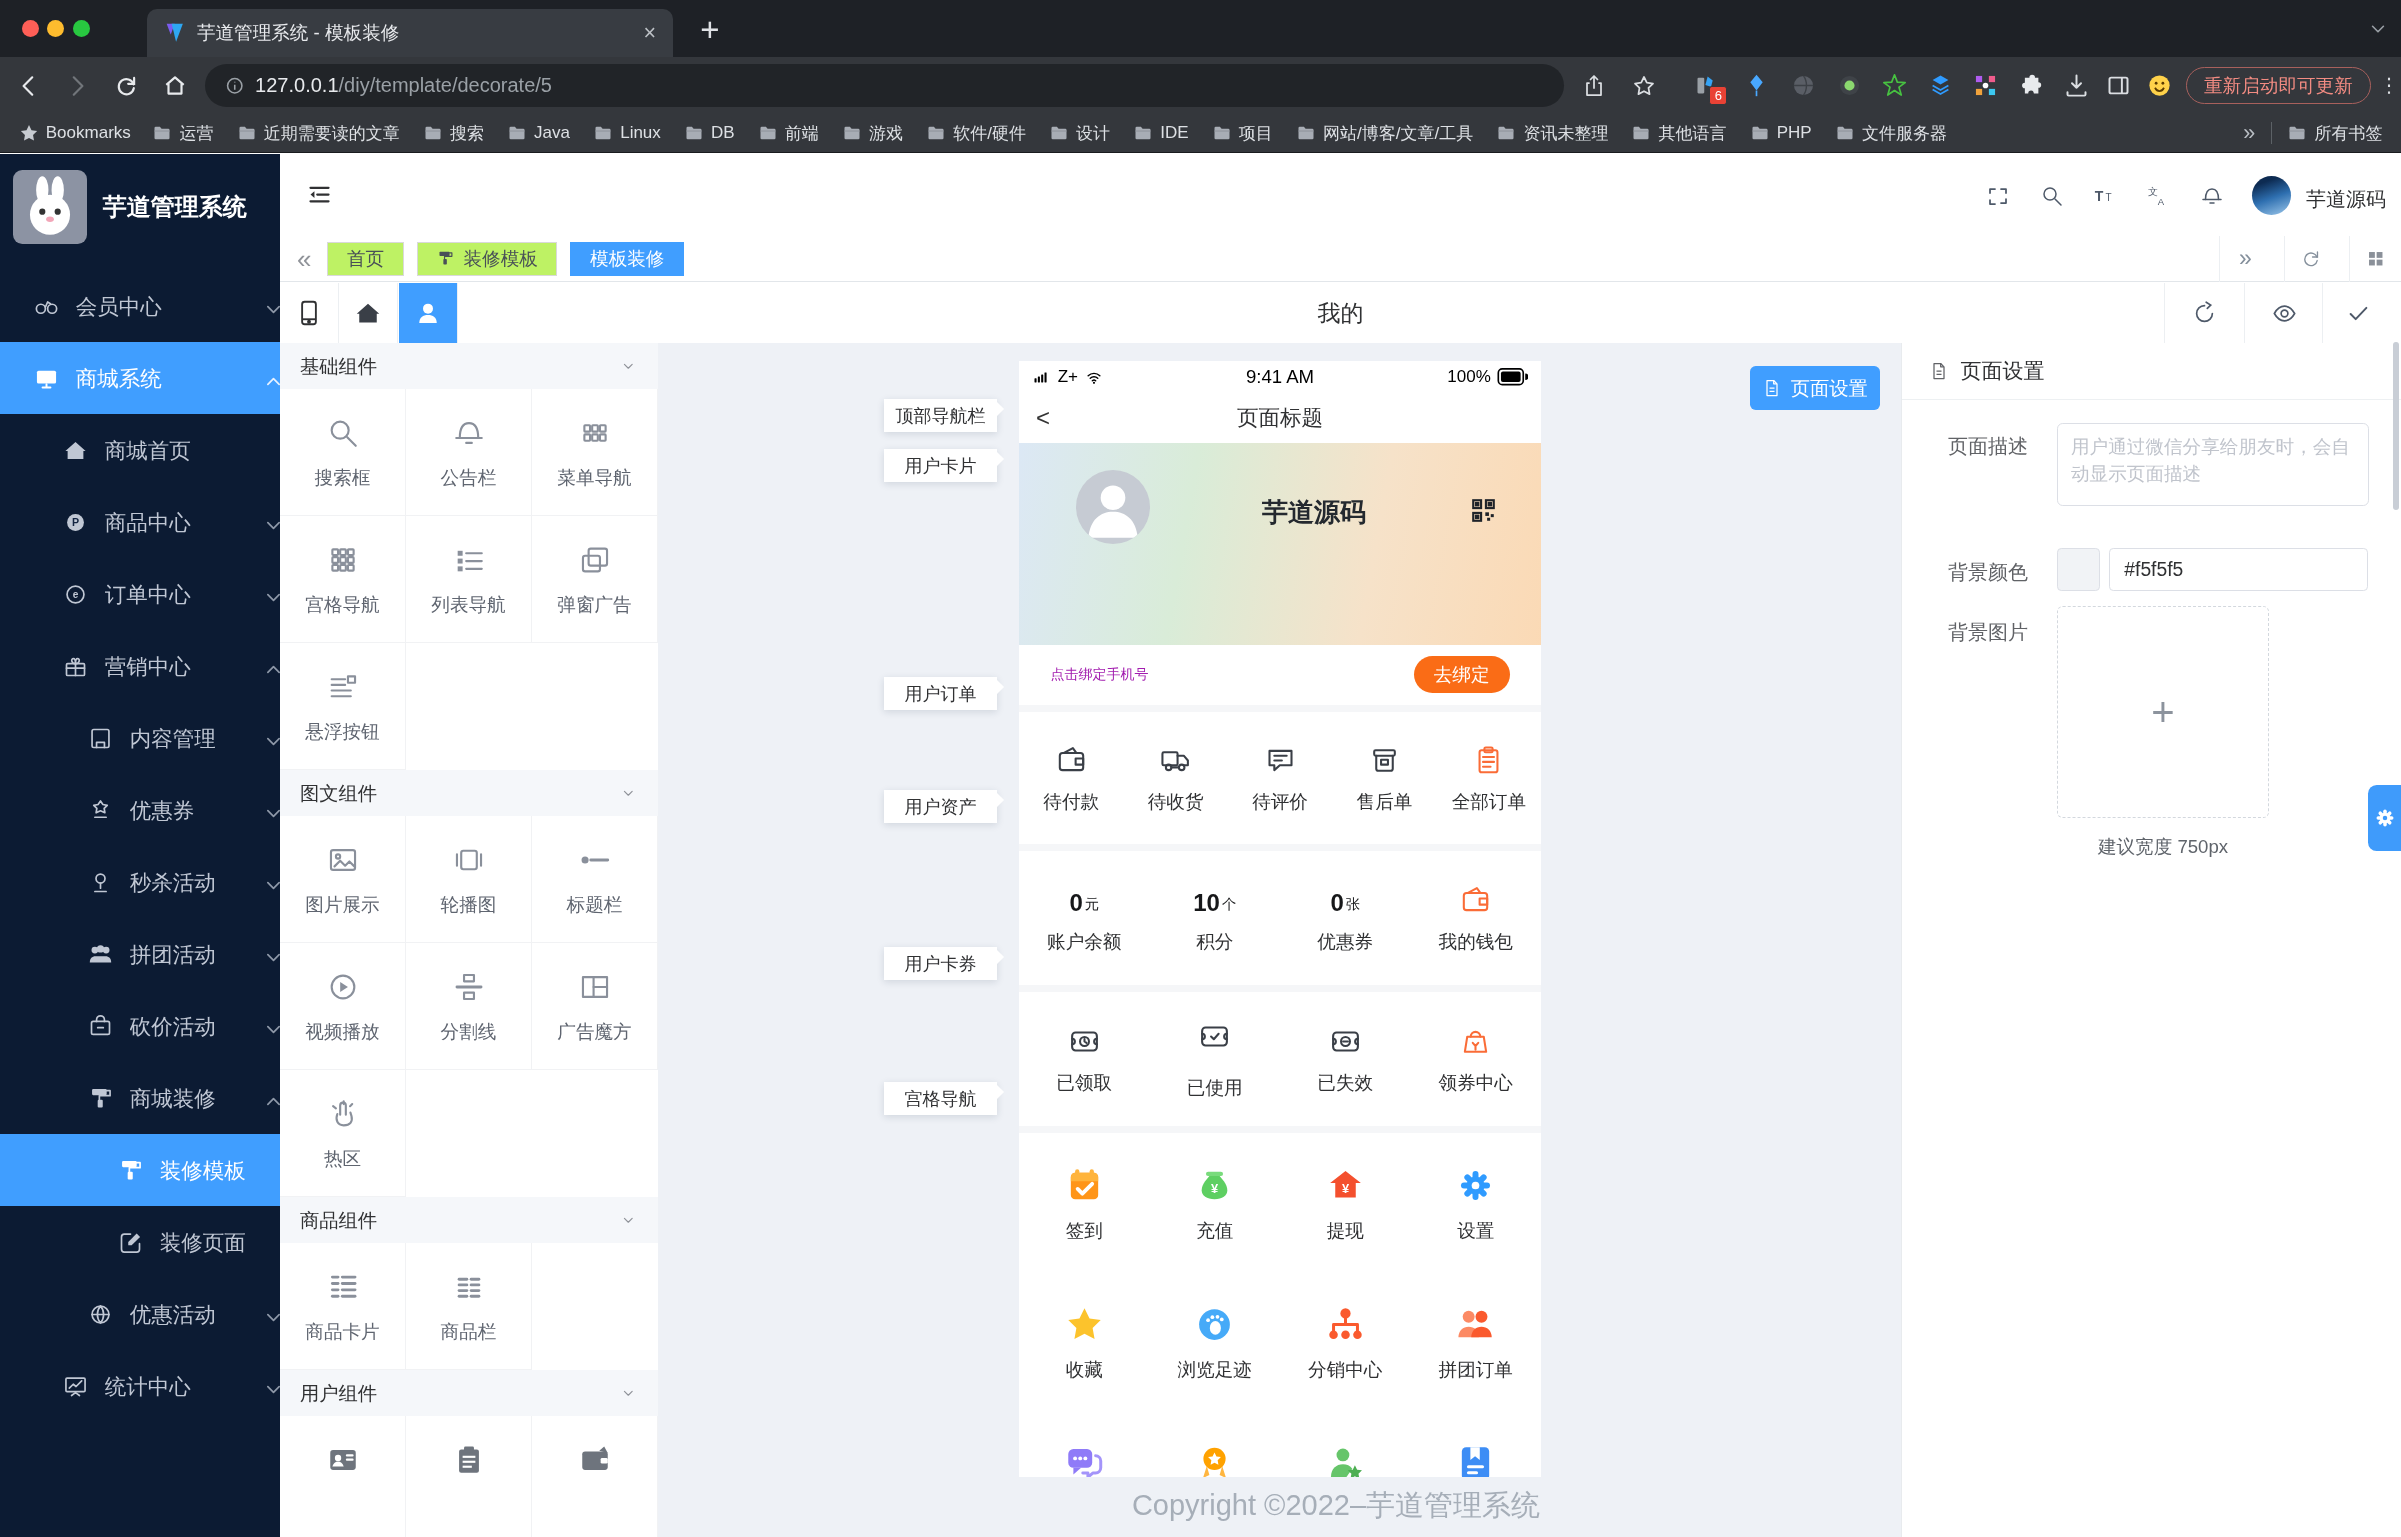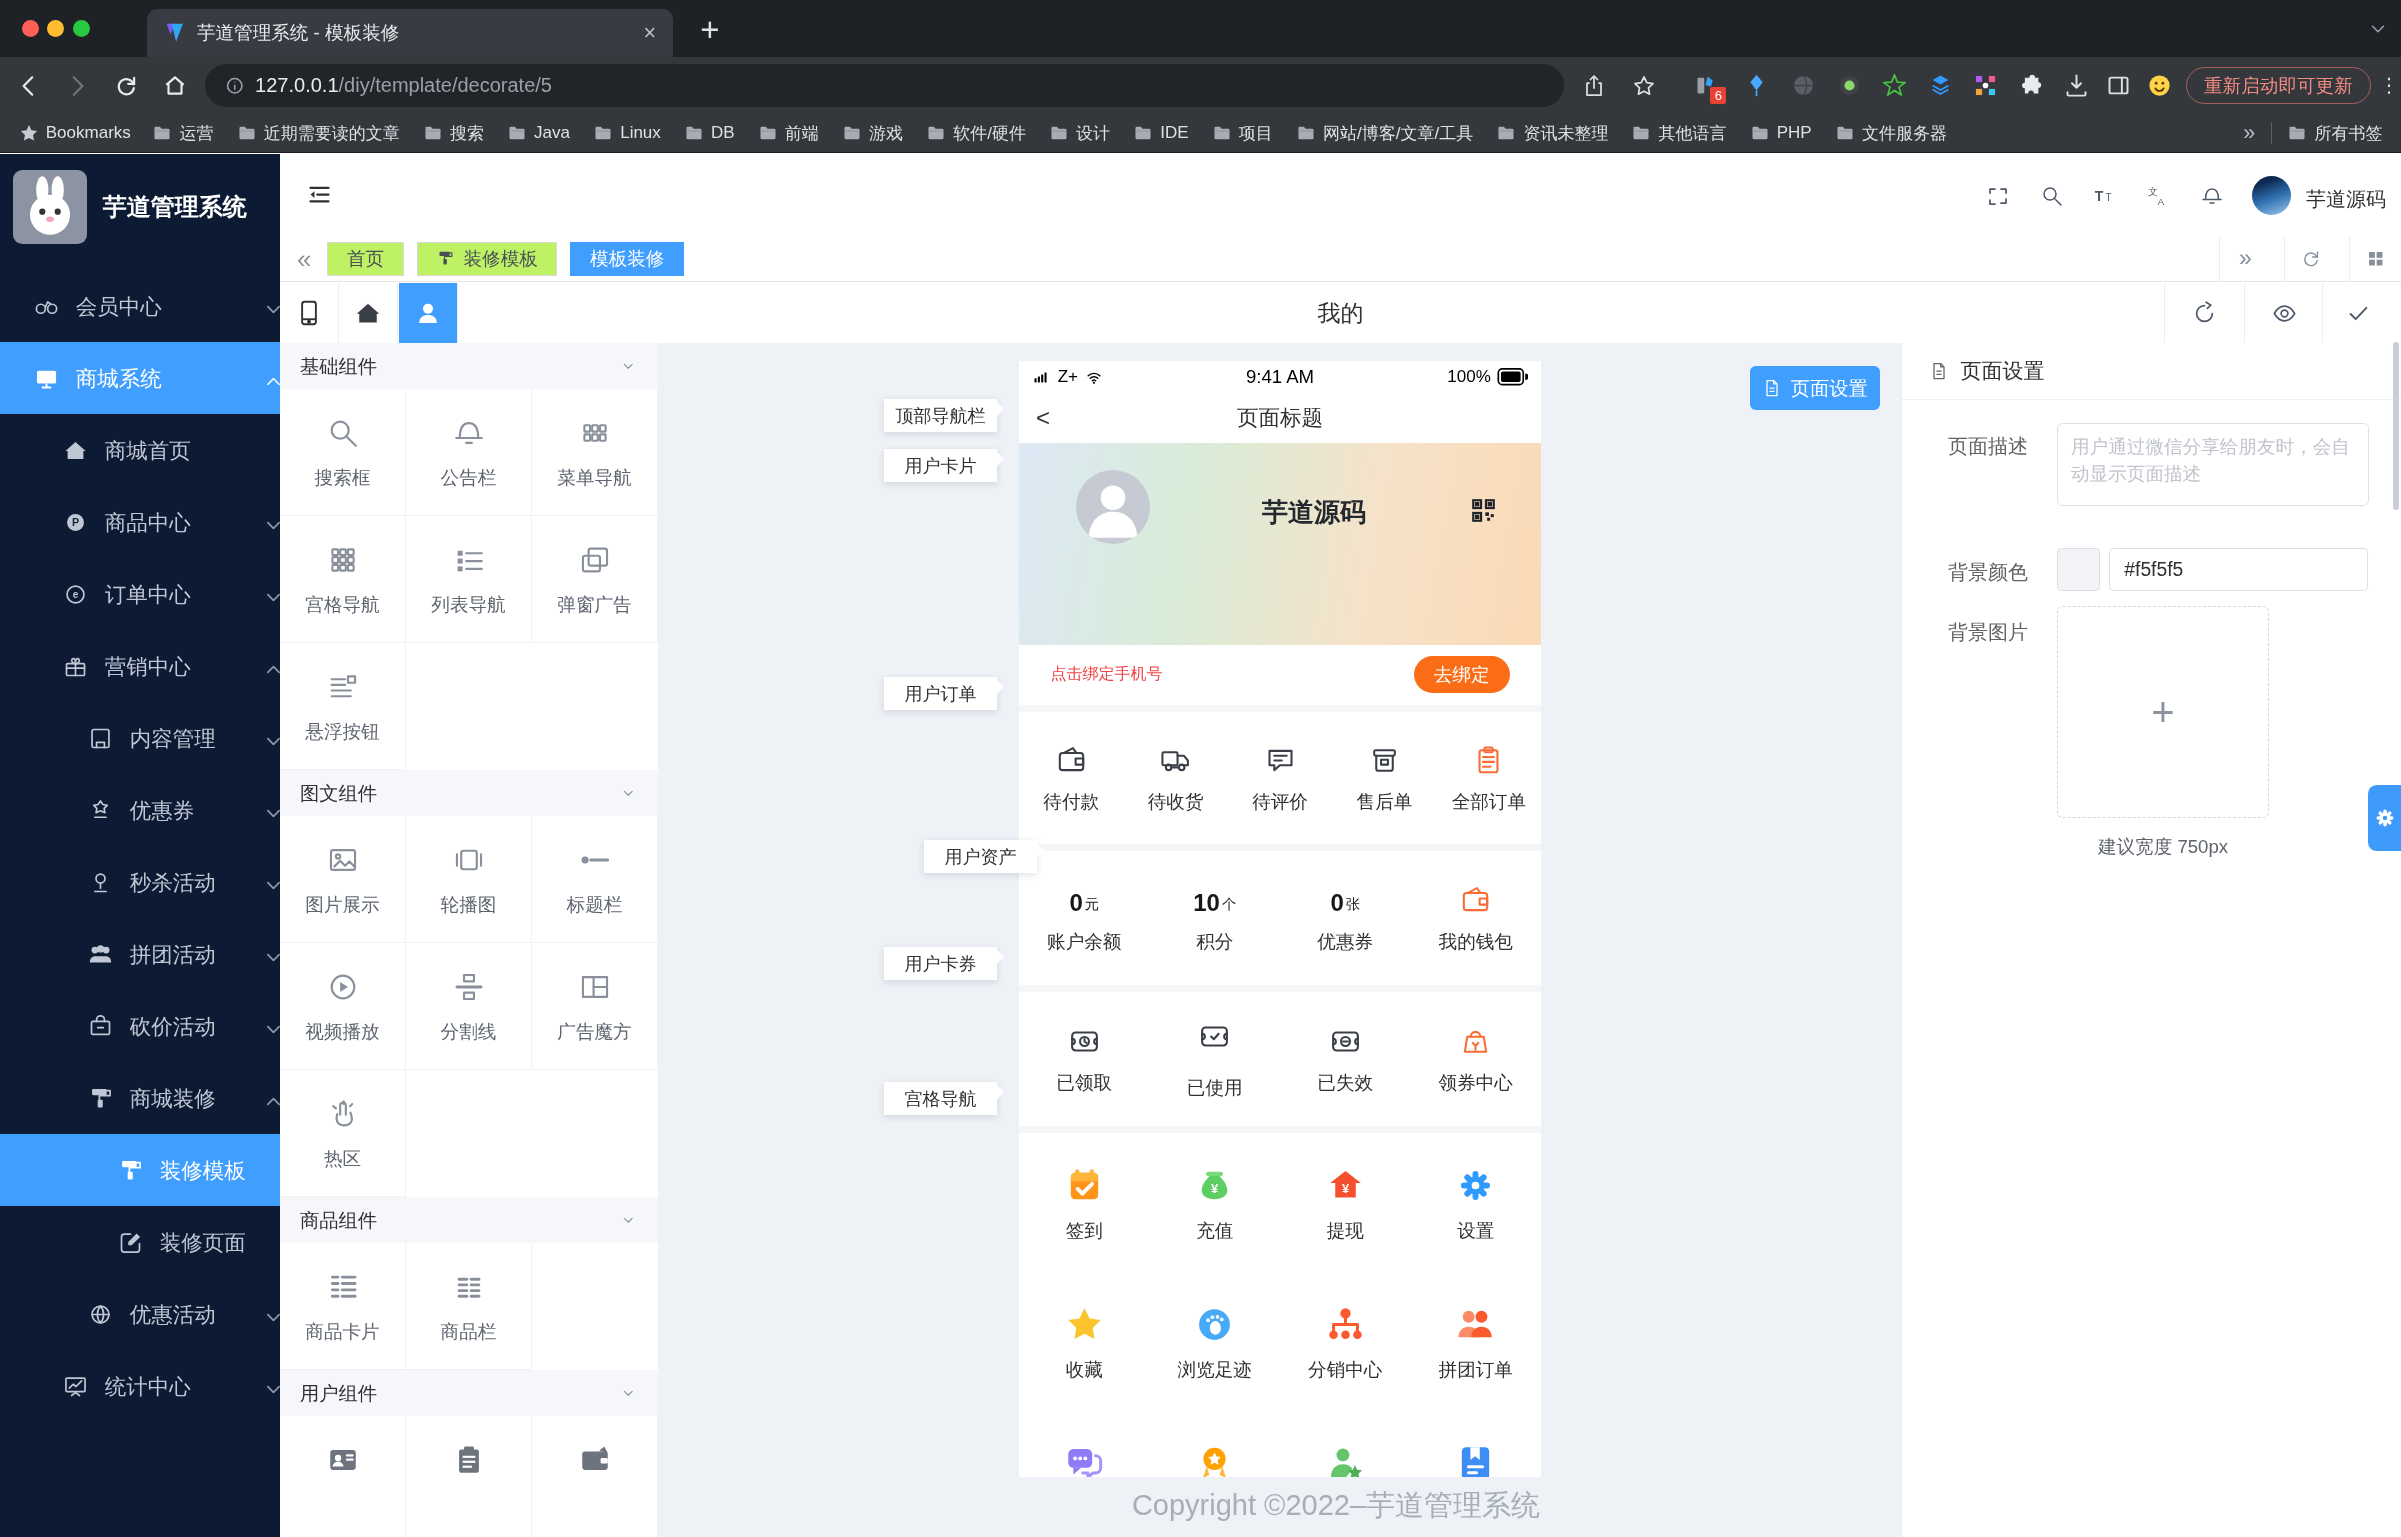--- a/index.html
+++ b/index.html
@@ -95,21 +95,21 @@
   .ps-r{display:flex;align-items:center;gap:5.7px;justify-content:flex-end}
   .ps-r svg{width:31.5px;height:21.5px}
   .ps-t{font-size:18.6px}
   .pnav{height:50px;background:#fff;position:relative;display:flex;align-items:center;justify-content:center;font-size:21.5px;color:#303133}
   .pback{position:absolute;left:17px;font-size:24px;color:#333}
   .pcard{height:262px;background:linear-gradient(100deg,#dce8f5 0%,#d9ecd8 32%,#f6e2c9 66%,#fbd9b4 100%);position:relative}
   .pavatar{position:absolute;left:57px;top:27px;width:74px;height:74px;border-radius:50%;background:#c6cbd3;overflow:hidden}
   .pname{position:absolute;left:243px;top:52px;font-size:26px;font-weight:bold;color:#24292f}
   .pqr{position:absolute;right:43px;top:53px;width:29px;height:29px;color:#1f2329}
   .pbind{position:absolute;left:0;bottom:0;width:100%;height:60px;background:#fff;display:flex;align-items:center;justify-content:space-between;padding:0 31.5px}
-  .pbind .bt{color:#ef4444;font-size:16px}
+  .pbind .bt{color:#a21caf;font-size:14px}
   .pbind .bb{background:#fa6c16;color:#fff;font-size:18.6px;height:37px;padding:0 20px;border-radius:18.6px;display:flex;align-items:center}
   .psec{background:#fff;margin-top:7.2px}
   .prow{display:flex}
   .pitem{flex:1;display:flex;flex-direction:column;align-items:center;justify-content:center;gap:15.7px}
   .pitem svg{width:33px;height:33px}
   .pitem .gl{font-size:18.6px;color:#303133;min-height:18.6px;line-height:18.6px}
   .pval{font-size:24px;font-weight:bold;color:#17181a;height:33px;display:flex;align-items:flex-end;justify-content:center}
   .pval .un{font-size:14.3px;font-weight:normal;margin-left:2.1px;padding-bottom:2.9px}
   #orders-row{height:132px}
   #assets-row{height:134px}
@@ -1229,21 +1229,21 @@
               <span class="gl"></span>
             </div>
           </div>
         </div>
     </div>
 
     <div id="canvas-labels">
         <div class="ctag" style="top: 56px;">顶部导航栏</div>
         <div class="ctag" style="top: 106px;">用户卡片</div>
         <div class="ctag" style="top: 334px;">用户订单</div>
-        <div class="ctag" style="top: 497px; margin-left: 40px;">用户资产</div>
+        <div class="ctag" style="top: 447px;">用户资产</div>
         <div class="ctag" style="top: 604px;">用户卡券</div>
         <div class="ctag" style="top: 739px;">宫格导航</div>
       </div>
     <div class="psbtn">
       <svg viewBox="0 0 48 48" fill="none" stroke="#fff" stroke-width="3" stroke-linejoin="round">
           <path d="M12 6h16l8 8v28H12z"></path>
           <path d="M28 6v8h8M18 24h12M18 32h12"></path>
         </svg>
       <span>页面设置</span>
     </div>

